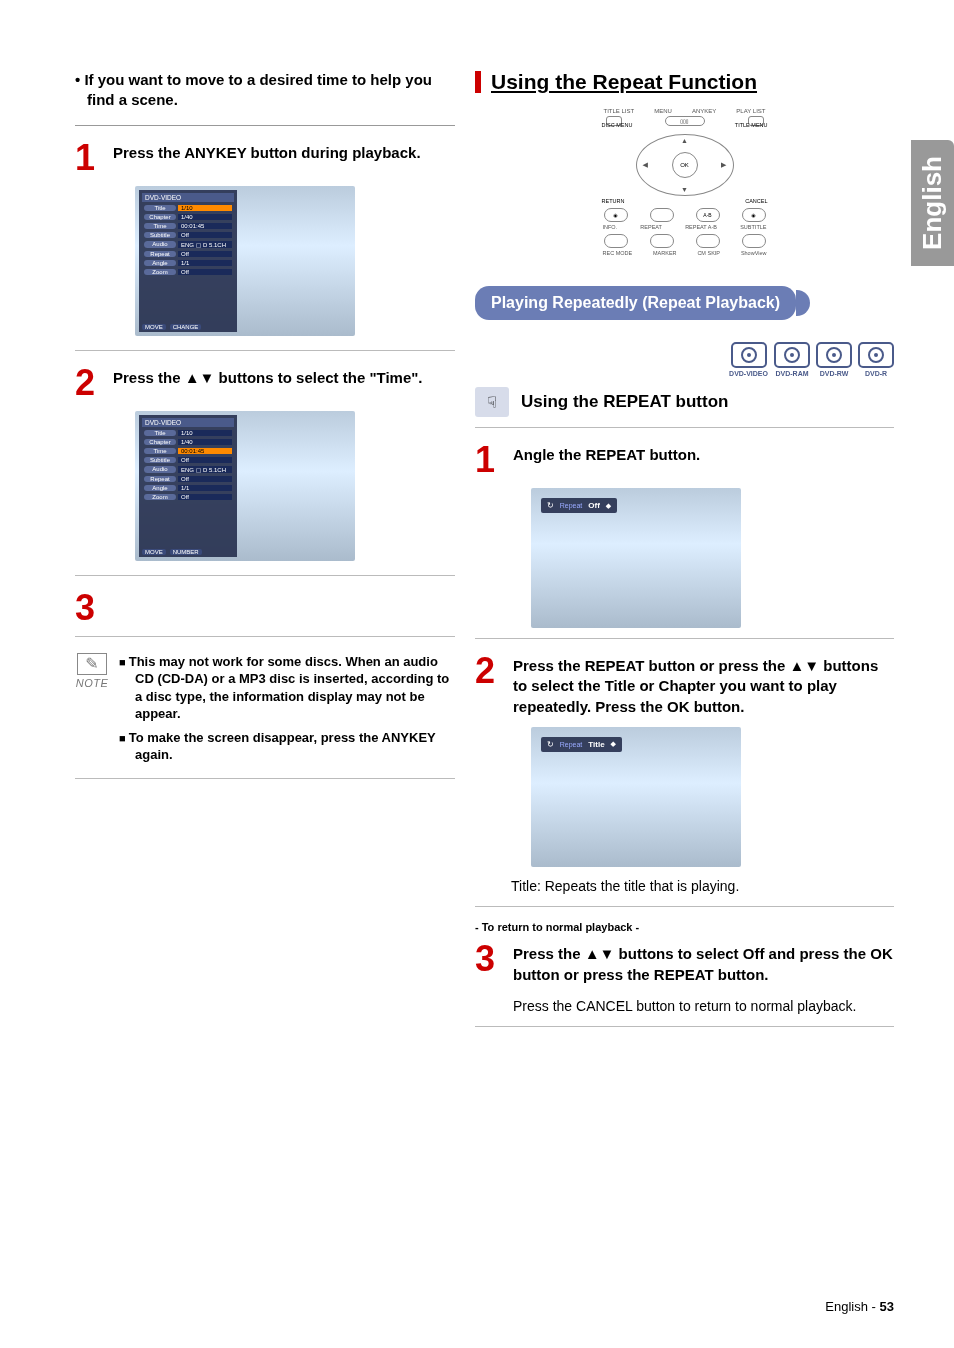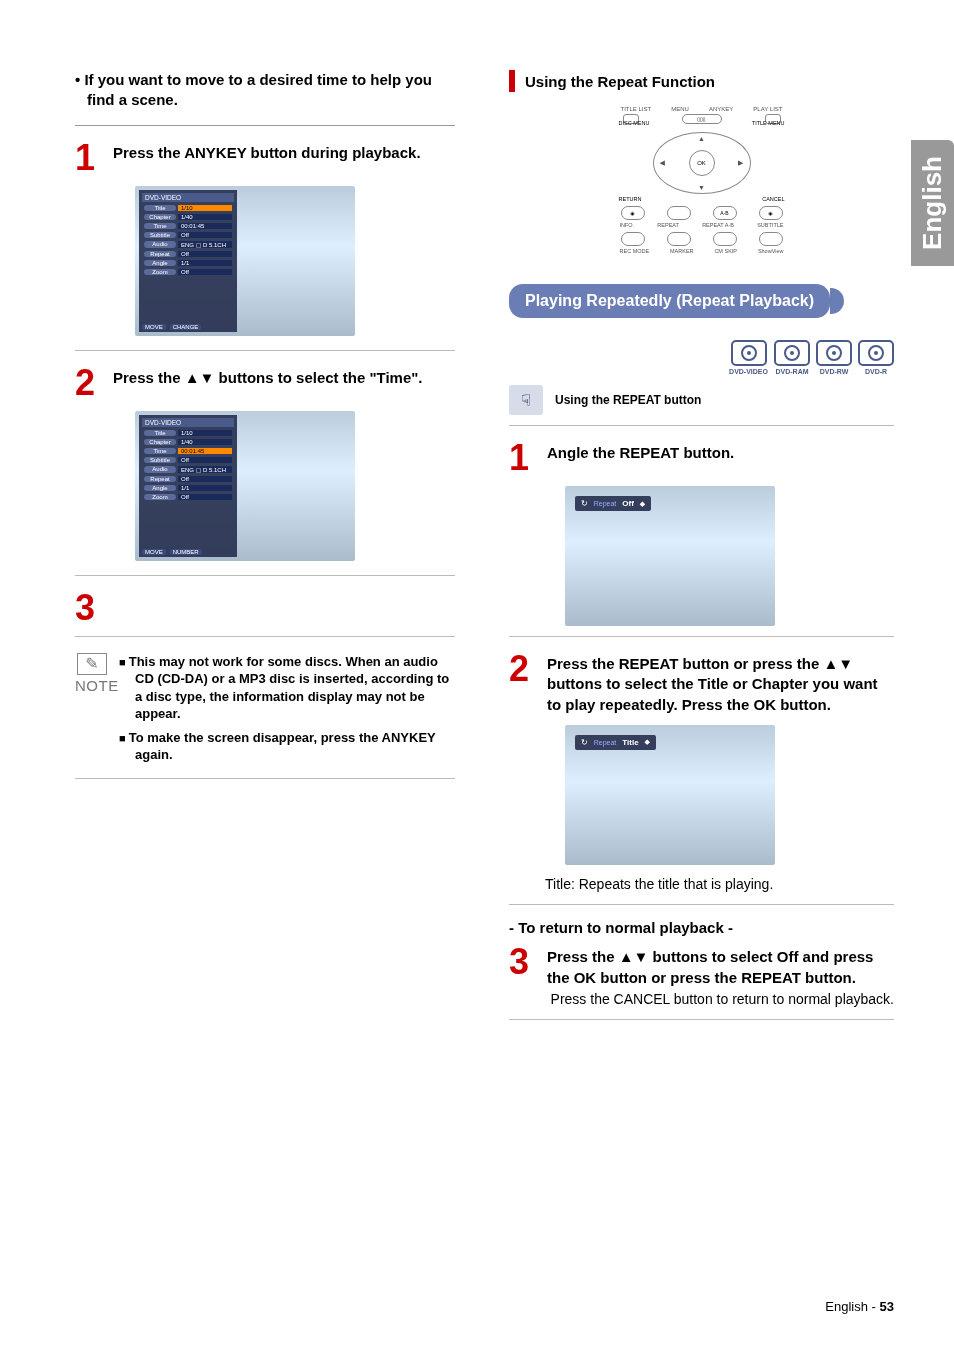--- a/index.html
+++ b/index.html
@@ -8,21 +8,21 @@
     width: 954px;
     height: 1348px;
     background: #fff;
     position: relative;
     color: #000;
     font-size: 14px;
   }
   .page {
     padding: 70px 60px 40px 75px;
     display: flex;
-    gap: 54px;
+    gap: 20px;
   }
   .col { flex: 1; }
   .col-left { width: 380px; flex: none; }
   .col-right { flex: 1; }
   .english-tab {
     position: absolute;
     right: 0;
     top: 140px;
     background: #999;
     color: #fff;
@@ -55,21 +55,21 @@
   .step-num {
     font-size: 36px;
     font-weight: bold;
     color: #c00;
     line-height: 1;
     width: 28px;
     flex: none;
   }
   .step-body { flex: 1; padding-top: 3px; }
   .step-title { font-weight: bold; font-size: 15px; line-height: 1.35; }
-  .step-text { font-size: 14px; line-height: 1.35; margin-top: 2px; text-align: right; }
+  .step-text { font-size: 14px; line-height: 1.35; margin-top: 12px; }
   .osd-screenshot {
     width: 220px;
     height: 150px;
     margin: 10px auto 14px 60px;
     background: linear-gradient(to bottom,#bcd 0%,#def 40%,#abc 100%);
     position: relative;
     border-radius: 2px;
     overflow: hidden;
   }
   .osd-panel {
@@ -100,38 +100,39 @@
     text-align: center;
   }
   .note-icon .sq {
     width: 30px; height: 22px;
     border: 1px solid #888;
     display:flex; align-items:center; justify-content:center;
     margin: 0 auto 2px auto;
     font-size: 16px;
     color:#777;
   }
-  .note-icon .lbl { font-size: 15px; color:#777; letter-spacing:0.5px; }
+  .note-icon .lbl { font-size: 11px; color:#777; letter-spacing:0.5px;font-style:italic; }
   .note-list { flex:1; }
   .note-list li {
     list-style: none;
     padding-left: 16px;
     text-indent: -16px;
     margin-bottom: 6px;
     line-height: 1.35;
     font-weight: bold;
   }
   .note-list li::before { content: "■ "; color:#000; font-size:11px; }
   .section-hdr {
     display: flex;
     align-items: center;
     gap: 10px;
     font-weight: bold;
-    font-size: 15px;
+    font-size: 21px;
     margin-bottom: 14px;
+    text-decoration: underline;
   }
   .section-hdr .bar { width: 6px; height: 22px; background: #c00; }
   .remote-diagram {
     width: 170px;
     height: 160px;
     margin: 6px auto 18px auto;
     position: relative;
   }
   .remote-top-row {
     display:flex; justify-content:space-between; font-size:6px; color:#555;
@@ -181,36 +182,36 @@
   .disc-icons .d svg { width:36px; height:26px; }
   .disc-icons .d .lbl { font-size:7px; font-weight:bold; color:#4a5a8a; margin-top:2px; }
   .subhead {
     display:flex; align-items:center; gap:12px; margin:6px 0 10px 0;
   }
   .subhead .icon {
     width:34px; height:30px; background:#d7dcea; border-radius:3px;
     display:flex; align-items:center; justify-content:center;
     font-size:16px;
   }
-  .subhead .txt { font-weight:bold; font-size:12px; }
+  .subhead .txt { font-weight:bold; font-size:17px; }
   .repeat-screenshot {
     width:210px; height:140px; margin:8px 0 10px 56px;
     background: linear-gradient(to bottom,#bcd 0%,#def 40%,#abc 100%);
     position:relative; border-radius:2px; overflow:hidden;
   }
   .repeat-bar {
     position:absolute; top:10px; left:10px;
     background:rgba(40,50,80,0.92); color:#fff;
     font-size:8px; padding:3px 6px; border-radius:2px;
     display:flex; align-items:center; gap:6px;
   }
   .repeat-bar .lbl { color:#9af; font-size:7px; }
   .repeat-bar .val { font-weight:bold; }
   .repeat-bar .arrows { font-size:7px; }
-  .subtitle-bold { font-weight:bold; font-size:15px; margin:14px 0 8px 0; }
+  .subtitle-bold { font-weight:bold; font-size:11px; margin:14px 0 8px 0; }
   .footer {
     position:absolute; bottom:34px; right:60px;
     font-size:13px;
   }
   .footer b { font-weight:bold; }
 </style>
 </head>
 <body>
 
 <div class="english-tab">English</div>

